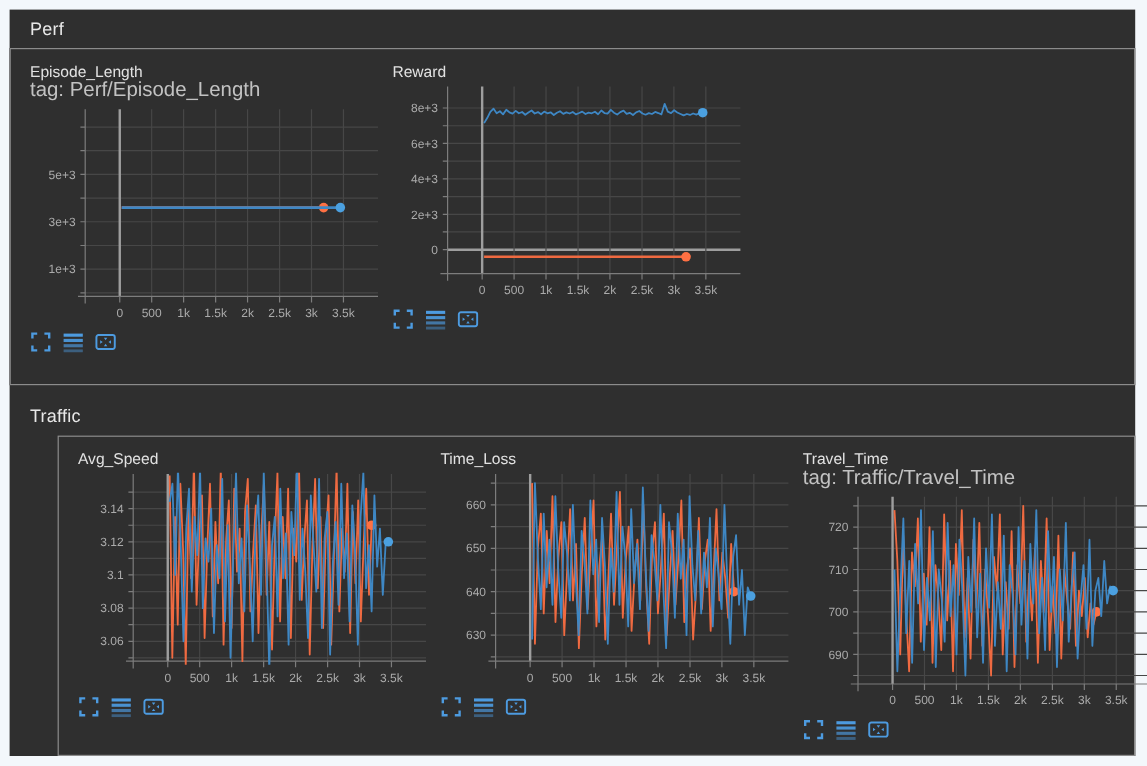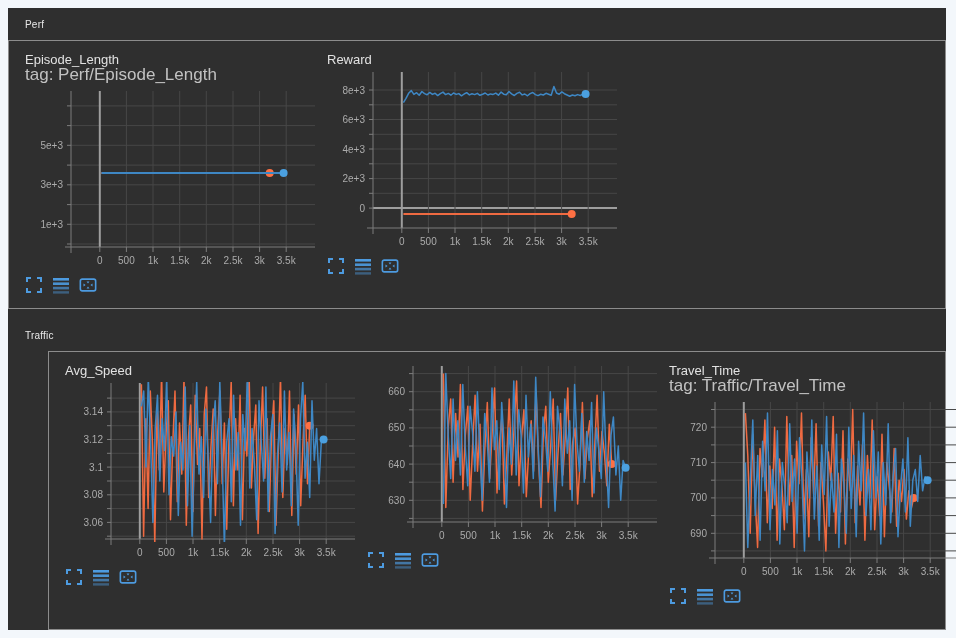--- a/index.html
+++ b/index.html
@@ -1,22 +1,22 @@
 <!DOCTYPE html>
 <html><head>
 <meta charset="utf-8">
 <style>
   html,body{margin:0;padding:0;}
   body{font-family:"Liberation Sans", sans-serif; background:#f3f7fb;}
   .page{position:relative;width:956px;height:638px;background:#f3f7fb;overflow:hidden;}
   .panel{position:absolute;left:8px;top:8px;width:938px;height:622px;background:#2f2f2f;display:flex;flex-direction:column;}
   section{display:flex;flex-direction:column;min-height:0;}
   section.grow{flex:1;margin-top:10px;}
-  .sec-header{flex:0 0 32px;display:flex;align-items:center;padding:0 17px;color:#e8e8e8;font-size:10px;letter-spacing:.2px;cursor:pointer;}
-  .sec-body{border:1px solid #8c8c8c;display:flex;align-items:flex-start;gap:10px;padding:10px 8px 0 16px;background:#2f2f2f;}
+  .sec-header{flex:0 0 32px;display:flex;align-items:center;padding:0 17px;color:#e8e8e8;font-size:15px;letter-spacing:.2px;cursor:pointer;}
+  .sec-body{border:1px solid #8c8c8c;display:flex;align-items:flex-start;gap:10px;padding:10px 8px 12px 16px;background:#2f2f2f;}
   #body-0{height:257px;}
   #body-1{flex:1;margin-left:40px;}
   .card{width:292px;display:flex;flex-direction:column;}
   .card-title{font-size:13px;color:#e2e2e2;line-height:17px;}
   .card-tag{font-size:17px;color:#c2c2c2;line-height:14px;margin-bottom:5px;}
   svg.chart{display:block;}
   .toolbar{display:flex;gap:9px;margin-top:7px;align-items:center;}
   .tool{width:18px;height:18px;display:inline-flex;cursor:pointer;}
   .tool svg{display:block;}
   text.tick{font-family:"Liberation Sans", sans-serif;font-size:10px;fill:#ababab;}
@@ -303,20 +303,21 @@
       <rect x="1.5" y="2.5" width="17" height="13" rx="2" fill="none" stroke="#4d9be0" stroke-width="1.8"></rect>
       <path d="M8.4 5 h3.2 l-1.6 2.3 z"></path>
                   <path d="M8.4 13 h3.2 l-1.6 -2.3 z"></path>
       <path d="M5 7.4 v3.2 l2.3 -1.6 z"></path>
                   <path d="M15 7.4 v3.2 l-2.3 -1.6 z"></path>
                 </svg>
               </span>
             </div>
           </div>
           <div class="card">
+            <div class="card-title">Time_Loss</div>
             <svg class="chart" width="292" height="182" viewBox="0 0 292 182">
               <defs>
                 <clipPath id="clip-time-loss">
                   <rect x="46" y="3" width="244" height="160"></rect>
                 </clipPath>
               </defs>
               <line x1="46" x2="290" y1="156.4" y2="156.4" stroke="#474747" stroke-width="1"></line>
               <line x1="42" x2="46" y1="156.4" y2="156.4" stroke="#7d7d7d"></line>
               <line x1="46" x2="290" y1="138.3" y2="138.3" stroke="#474747" stroke-width="1"></line>
               <line x1="42" x2="46" y1="138.3" y2="138.3" stroke="#7d7d7d"></line>

